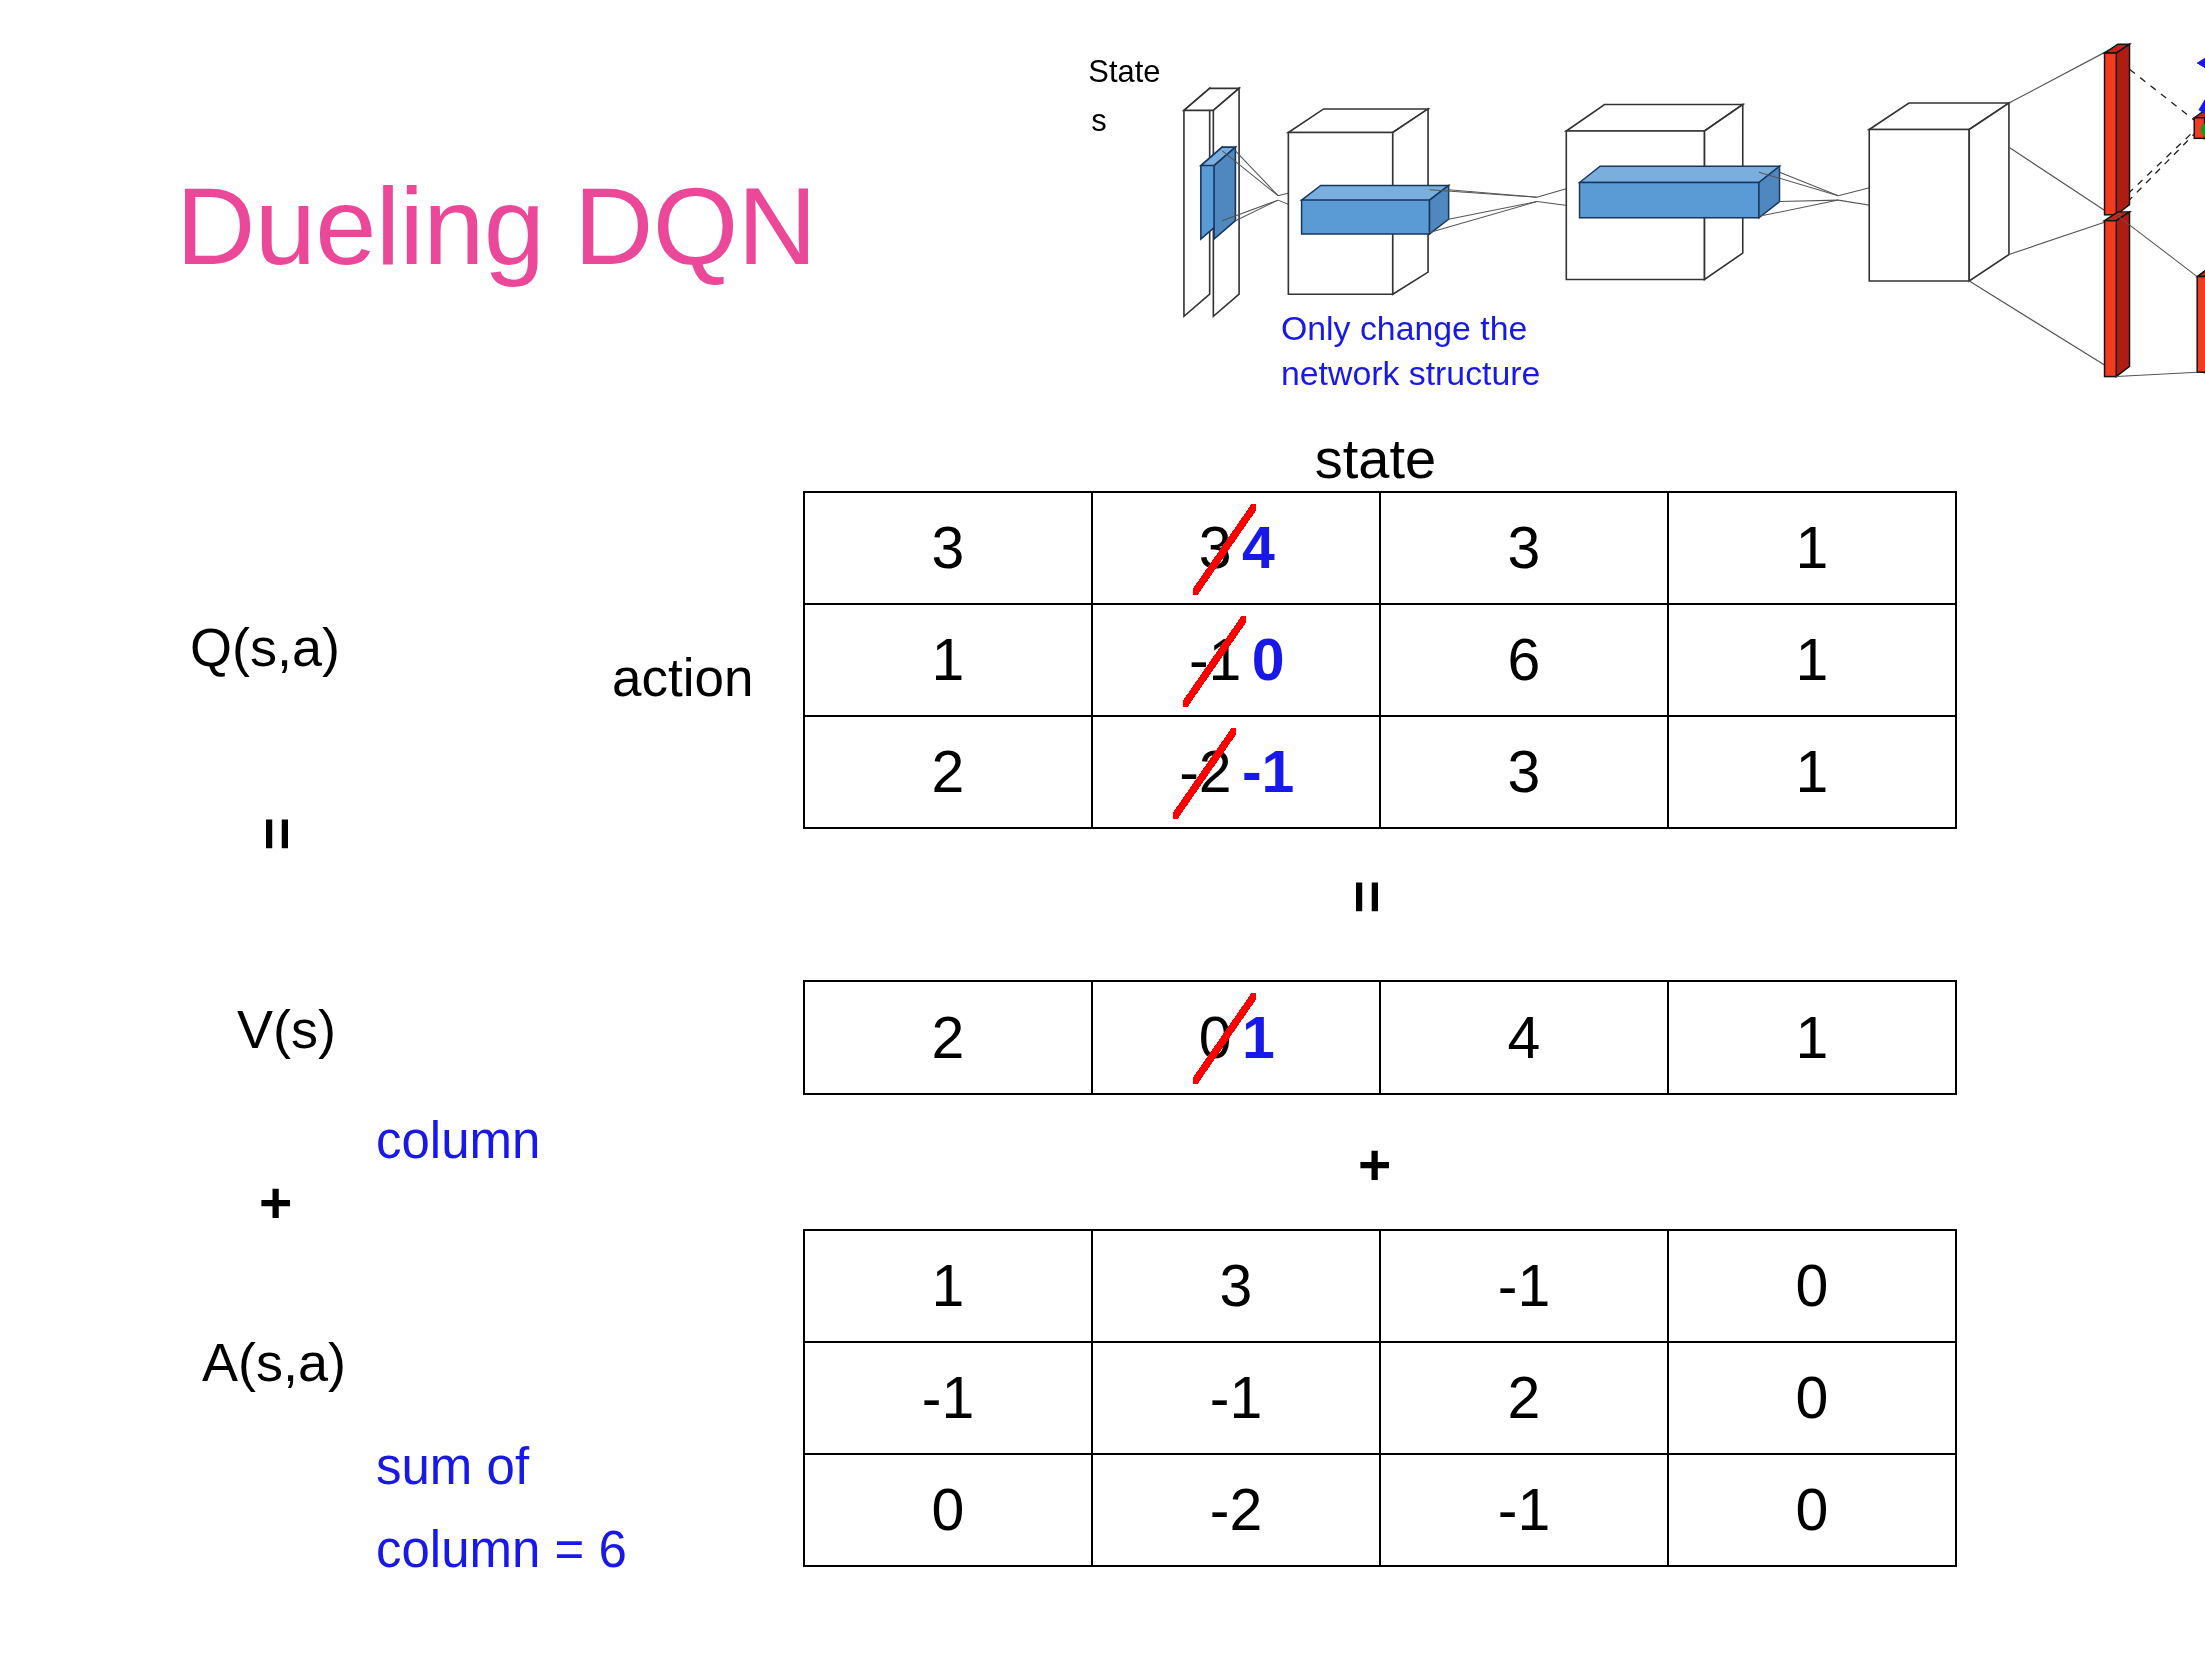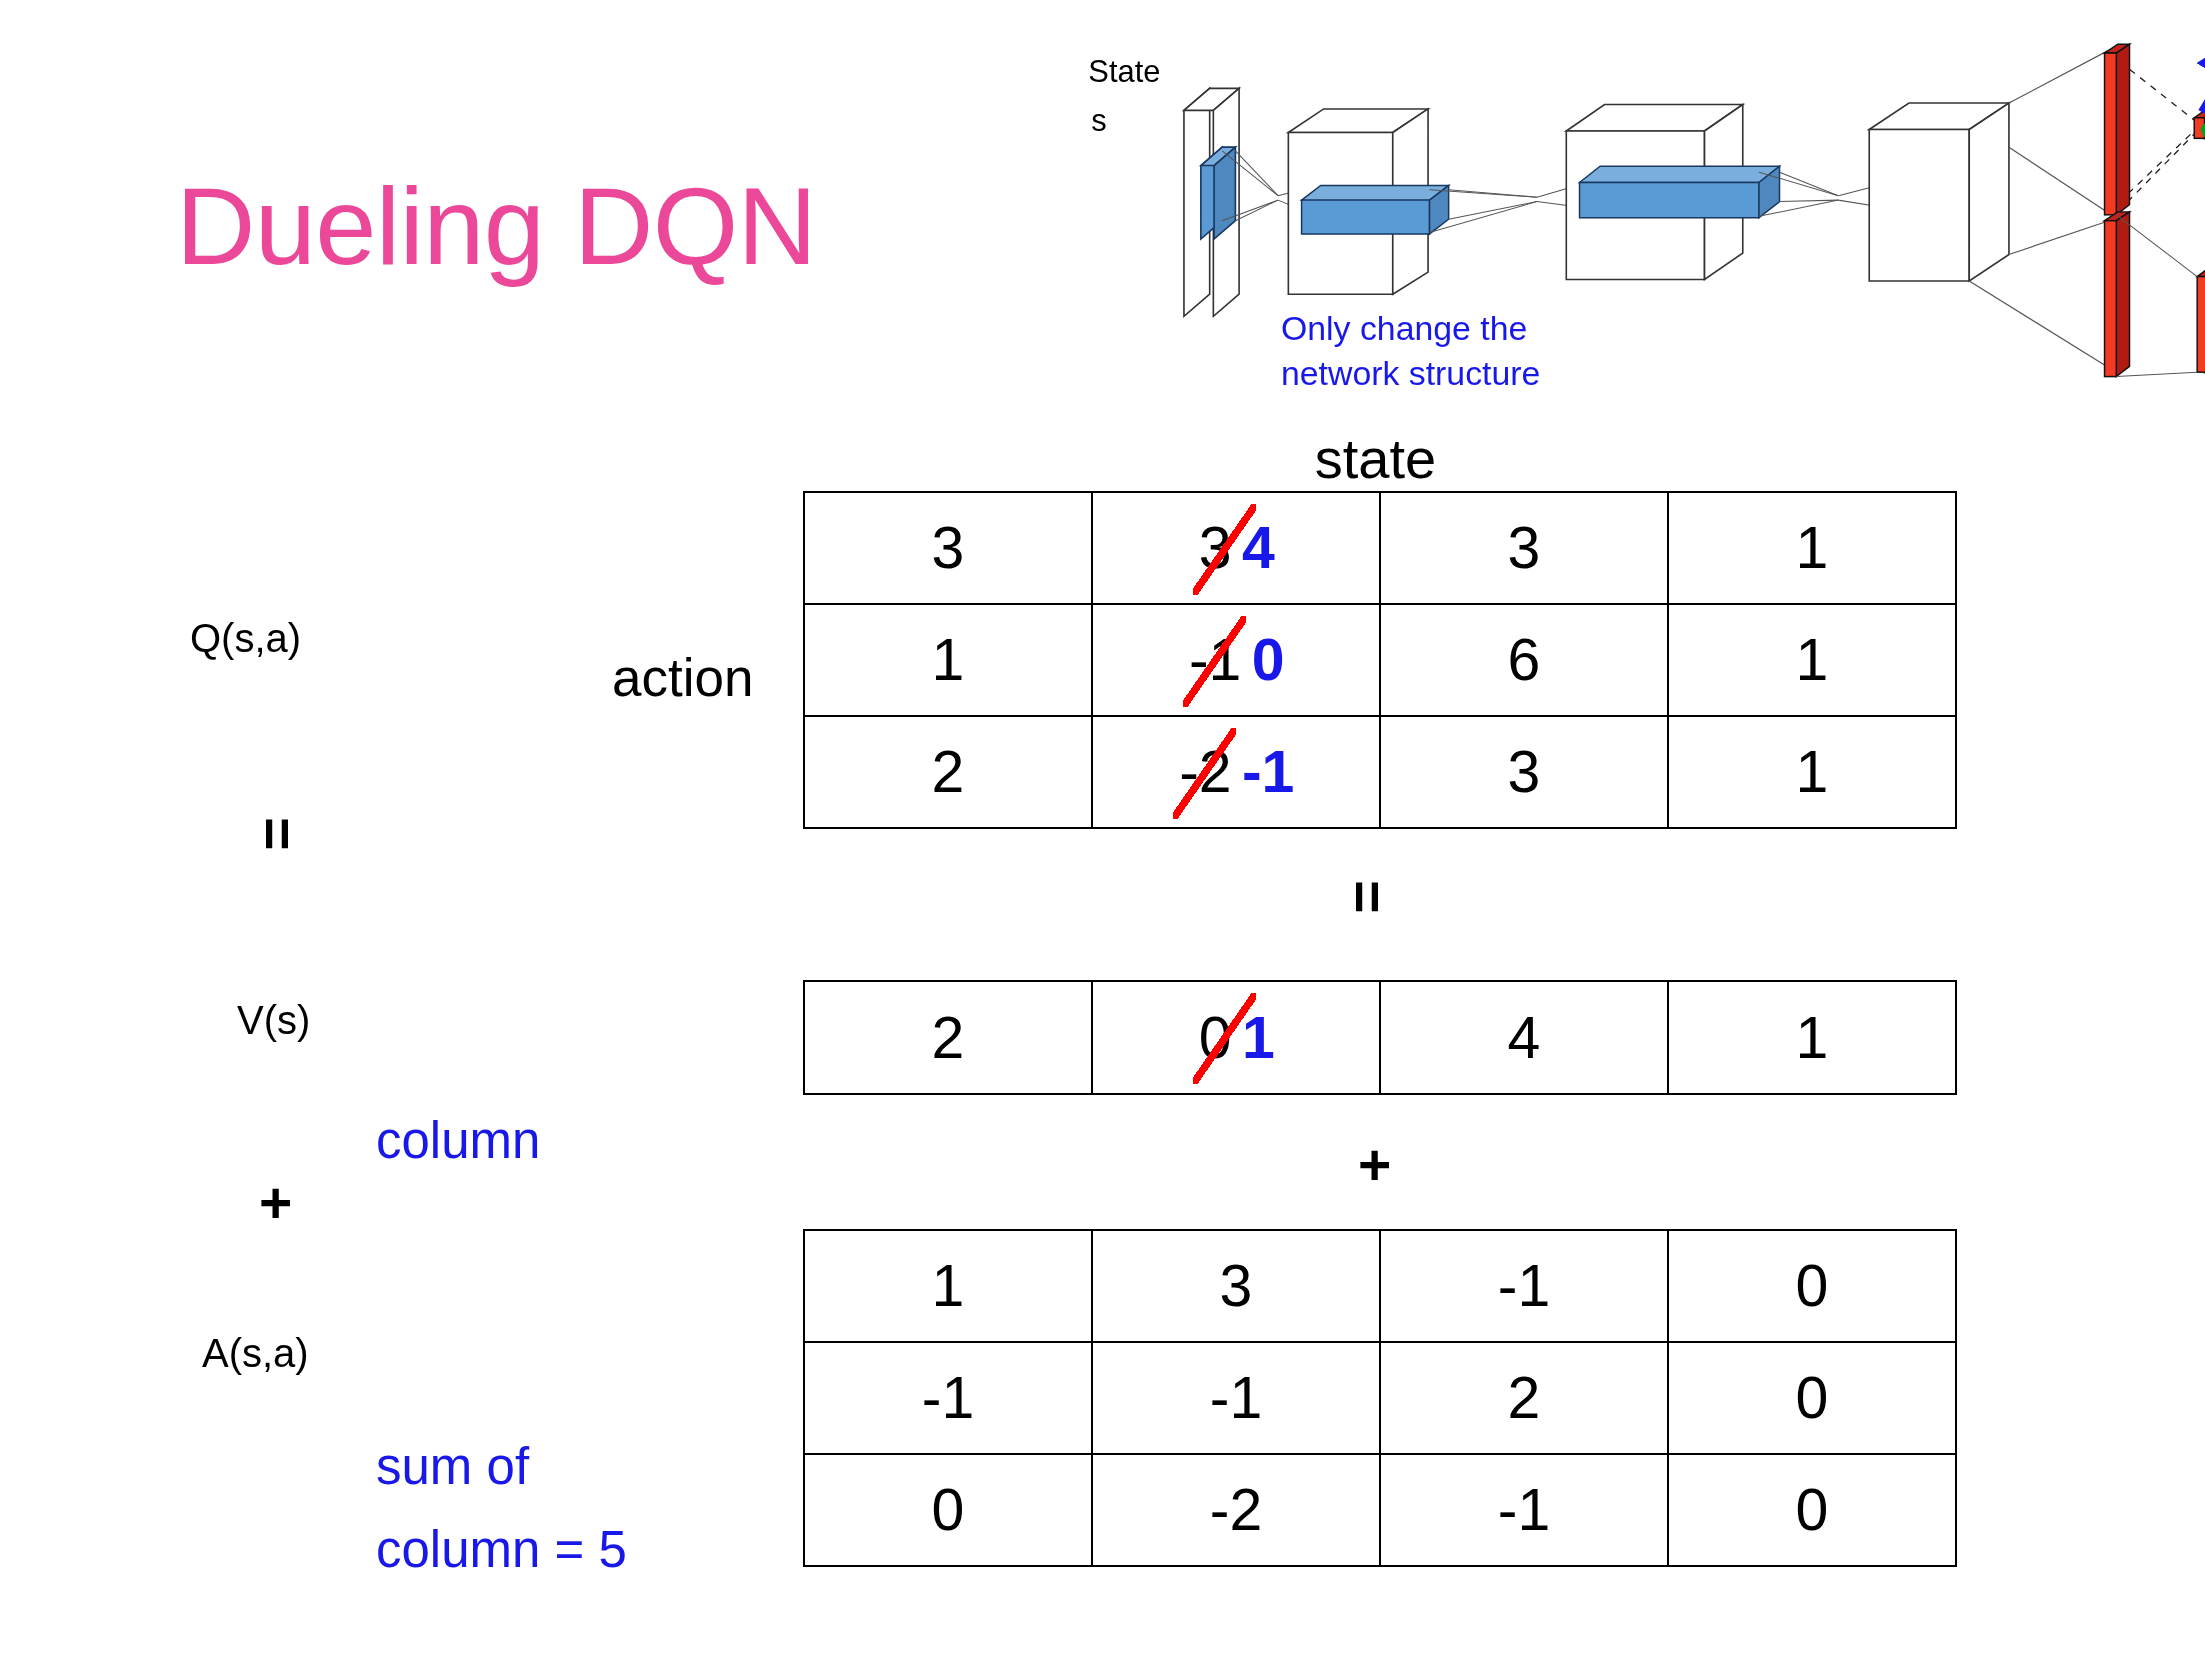--- a/index.html
+++ b/index.html
@@ -48,21 +48,21 @@
     fill: #000000;
   }
   .diagram-text-blue {
     font-family: "Liberation Sans", sans-serif;
     fill: #1818e8;
   }
 
   
   .left-label {
     position: absolute;
-    font-size: 40px;
+    font-size: 54px;
     color: #000000;
     white-space: nowrap;
   }
   .left-note {
     position: absolute;
     font-size: 51px;
     line-height: 1.18;
     color: #1818e8;
     white-space: nowrap;
   }
@@ -334,21 +334,21 @@
 
   <div class="left-label" style="left:237px; top:998px;">V(s)</div>
 
   <div class="left-note" style="left:376px; top:1111px;">column</div>
 
   <div class="op-symbol" style="left:259px; top:1170px;">+</div>
 
   <div class="left-label" style="left:202px; top:1331px;">A(s,a)</div>
 
   <div class="left-note" style="left:376px; top:1437px;">sum of</div>
-  <div class="left-note" style="left:376px; top:1520px;">column = 5</div>
+  <div class="left-note" style="left:376px; top:1520px;">column = 6</div>
 
   <div class="op-eq" id="eq-mid">=</div>
   <div id="plus-mid">+</div>
 
   <table class="grid" id="q-table">
     <tbody>
       <tr>
         <td><span>3</span></td>
         <td>
           <span class="edited">

